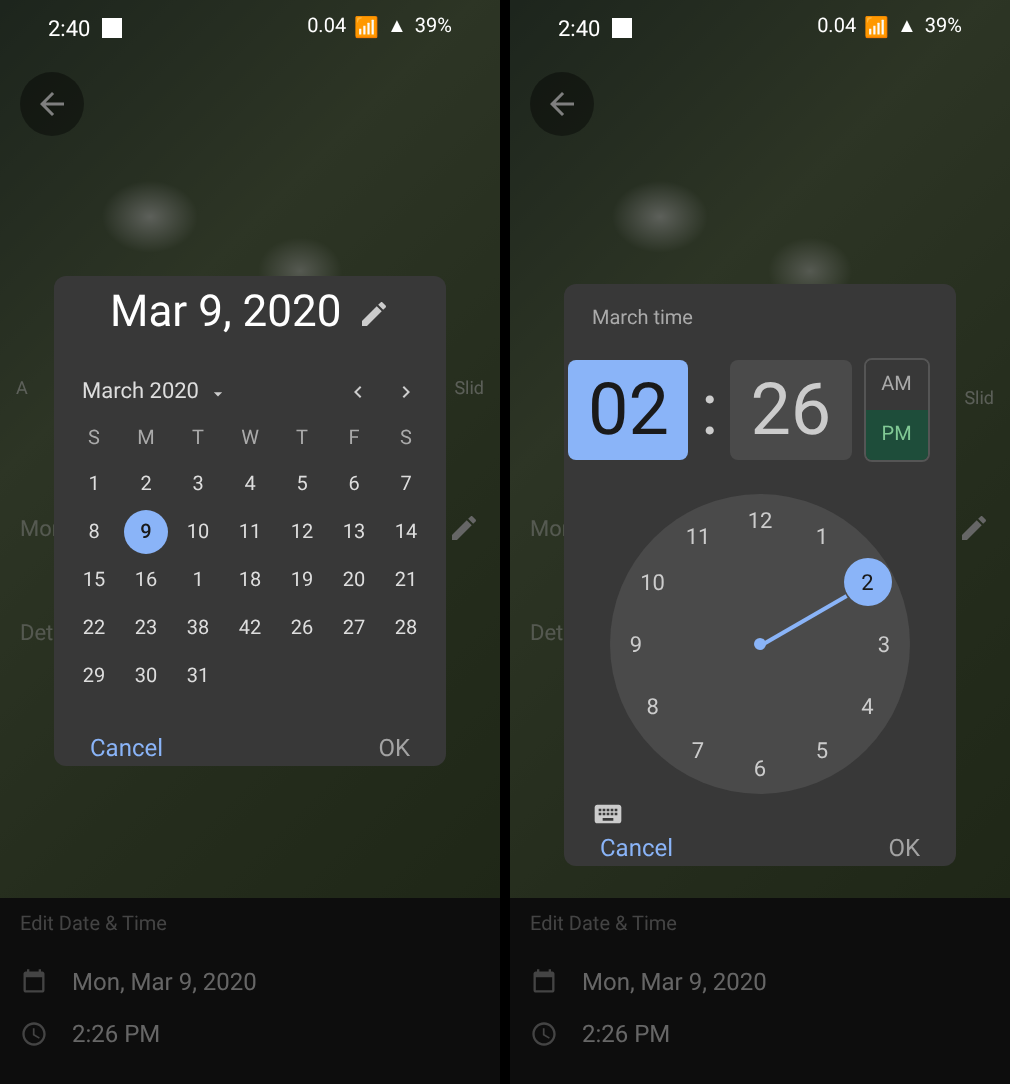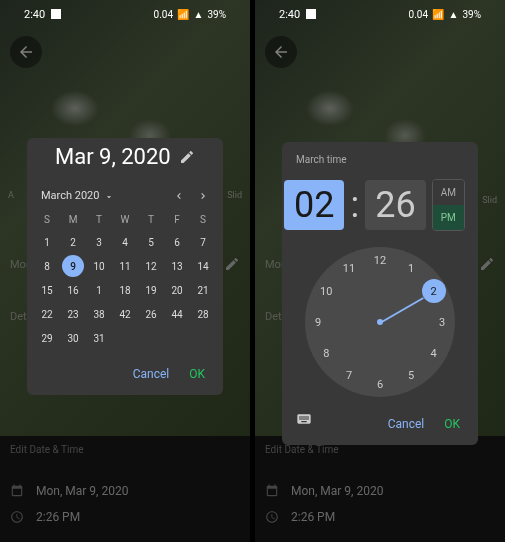--- a/index.html
+++ b/index.html
@@ -22,40 +22,40 @@
 .d-date-txt{font-size:22px;font-weight:400}
 .pencil{width:16px;height:16px;fill:#ccc}
 .month-nav{display:flex;justify-content:space-between;align-items:center;padding:6px 14px 4px;font-size:11px;color:#ddd}
 .month-lbl{display:flex;align-items:flex-end;gap:4px}
 .month-arrows{display:flex;gap:12px}
 .month-arrows svg{width:12px;height:12px;fill:#ccc}
 .cal-grid{display:grid;grid-template-columns:repeat(7,1fr);padding:4px 8px 8px;gap:2px}
 .cal-head{text-align:center;font-size:10px;color:#aaa;padding:4px 0}
 .cal-day{text-align:center;font-size:10px;color:#ddd;padding:5px 0;border-radius:50%;width:22px;height:22px;margin:0 auto;display:flex;align-items:center;justify-content:center}
 .cal-day.sel{background:#8ab4f8;color:#1a1a1a;font-weight:500}
-.d-actions{display:flex;justify-content:flex-end;gap:20px;padding:10px 18px 14px;font-size:12px}
+.d-actions{display:flex;justify-content:space-between;gap:20px;padding:10px 18px 2px;font-size:12px}
 .d-cancel{color:#8ab4f8}
-.d-ok{color:#22c55e}
+.d-ok{color:#a3a3a3}
 .time-display{display:flex;align-items:center;justify-content:flex-start;padding:10px 2px 10px;gap:6px}
 .time-box{font-size:36px;font-weight:400;padding:4px 10px;border-radius:4px;background:#4a4a4a;color:#ccc}
 .time-box.active{background:#8ab4f8;color:#1a1a1a}
 .time-colon{font-size:36px;color:#ccc}
 .ampm{display:flex;flex-direction:column;gap:0;border-radius:4px;overflow:hidden;border:1px solid #555}
 .ampm-btn{font-size:10px;padding:7px 8px;background:#383838;color:#aaa;text-align:center}
 .ampm-btn.active{background:#1e4d3a;color:#81c995}
 .clock-wrap{display:flex;justify-content:center;padding:6px 0 10px}
 .clock{width:150px;height:150px;border-radius:50%;background:#4a4a4a;position:relative}
 .clock-num{position:absolute;width:24px;height:24px;display:flex;align-items:center;justify-content:center;font-size:11px;color:#ccc;border-radius:50%;transform:translate(-50%,-50%)}
 .clock-num.sel{background:#8ab4f8;color:#1a1a1a}
 .clock-center{position:absolute;left:50%;top:50%;width:6px;height:6px;background:#8ab4f8;border-radius:50%;transform:translate(-50%,-50%)}
 .clock-hand{position:absolute;left:50%;top:50%;width:50px;height:2px;background:#8ab4f8;transform-origin:0 50%;transform:rotate(-30deg)}
 .kbd-icon{position:absolute;bottom:14px;left:14px}
 .kbd-icon svg{width:16px;height:16px;fill:#ccc}
 .bottom-area{position:absolute;bottom:0;left:0;right:0;background:#1a1a1a;z-index:3;padding:8px 10px 12px;color:#ccc}
-.edit-label{font-size:10px;color:#888;margin-bottom:23px}
+.edit-label{font-size:10px;color:#888;margin-bottom:10px}
 .info-row{display:flex;align-items:center;gap:12px;padding:6px 0;font-size:12px;color:#ccc}
 .info-row svg{width:14px;height:14px;fill:#888}
 .bg-row{position:absolute;top:190px;left:0;right:0;display:flex;justify-content:space-between;padding:0 8px;z-index:2;color:rgba(255,255,255,0.6);font-size:9px}
 .bg-item{text-align:center}
 .det-row{position:absolute;left:0;right:0;z-index:2;color:rgba(255,255,255,0.5);font-size:11px;padding:0 10px;display:flex;justify-content:space-between;align-items:center}
 </style>
 </head>
 <body>
 
 <div class="phone">
@@ -148,21 +148,21 @@
         <div class="cal-day">1</div>
         <div class="cal-day">18</div>
         <div class="cal-day">19</div>
         <div class="cal-day">20</div>
         <div class="cal-day">21</div>
         <div class="cal-day">22</div>
         <div class="cal-day">23</div>
         <div class="cal-day">38</div>
         <div class="cal-day">42</div>
         <div class="cal-day">26</div>
-        <div class="cal-day">44</div>
+        <div class="cal-day">27</div>
         <div class="cal-day">28</div>
         <div class="cal-day">29</div>
         <div class="cal-day">30</div>
         <div class="cal-day">31</div>
       </div>
     <div class="d-actions">
       <span class="d-cancel">Cancel</span>
       <span class="d-ok">OK</span>
     </div>
   </div>

